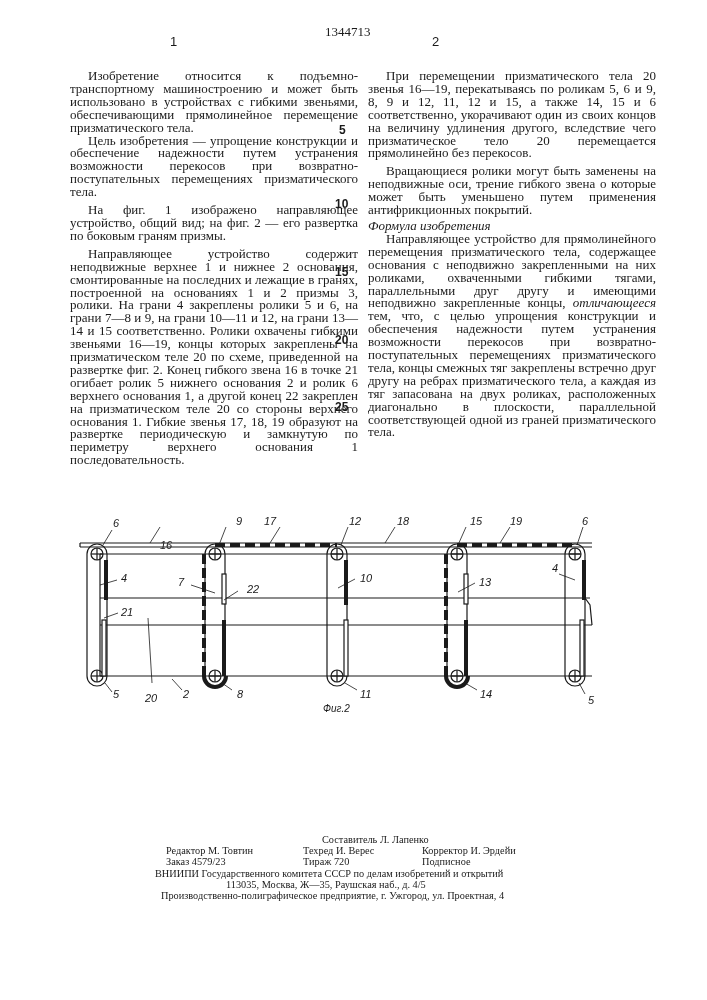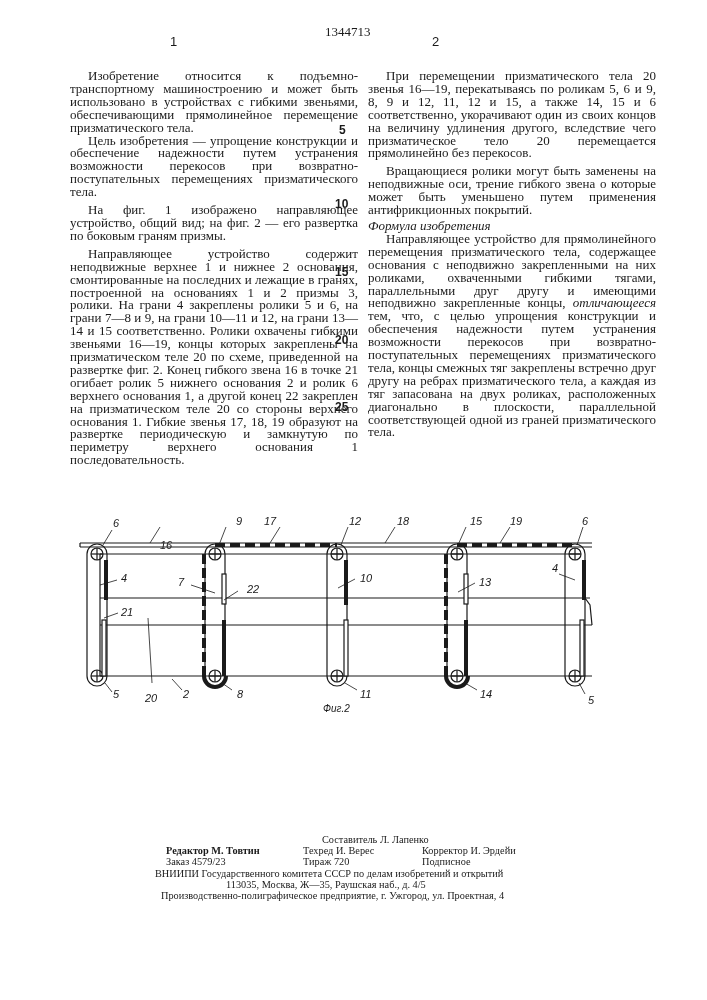--- a/index.html
+++ b/index.html
@@ -167,21 +167,21 @@
 <div class="abs figlbl" style="left:113px; top:688px;">5</div>
 <div class="abs figlbl" style="left:145px; top:692px;">20</div>
 <div class="abs figlbl" style="left:183px; top:688px;">2</div>
 <div class="abs figlbl" style="left:237px; top:688px;">8</div>
 <div class="abs figlbl" style="left:360px; top:688px;">11</div>
 <div class="abs figlbl" style="left:480px; top:688px;">14</div>
 <div class="abs figlbl" style="left:588px; top:694px;">5</div>
 <div class="abs figlbl" style="left:323px; top:703px; font-size:10px;">Фиг.2</div>
 
 <div class="imprint" style="left:322px; top:834px;">Составитель Л. Лапенко</div>
-<div class="imprint" style="left:166px; top:845px;font-weight:bold;">Редактор М. Товтин</div>
+<div class="imprint" style="left:166px; top:845px;">Редактор М. Товтин</div>
 <div class="imprint" style="left:303px; top:845px;">Техред И. Верес</div>
 <div class="imprint" style="left:422px; top:845px;">Корректор И. Эрдейи</div>
 <div class="imprint" style="left:166px; top:856px;">Заказ 4579/23</div>
 <div class="imprint" style="left:303px; top:856px;">Тираж 720</div>
 <div class="imprint" style="left:422px; top:856px;">Подписное</div>
 <div class="imprint" style="left:155px; top:868px;">ВНИИПИ Государственного комитета СССР по делам изобретений и открытий</div>
 <div class="imprint" style="left:226px; top:879px;">113035, Москва, Ж—35, Раушская наб., д. 4/5</div>
 <div class="imprint" style="left:161px; top:890px;">Производственно-полиграфическое предприятие, г. Ужгород, ул. Проектная, 4</div>
 
 </body></html>

